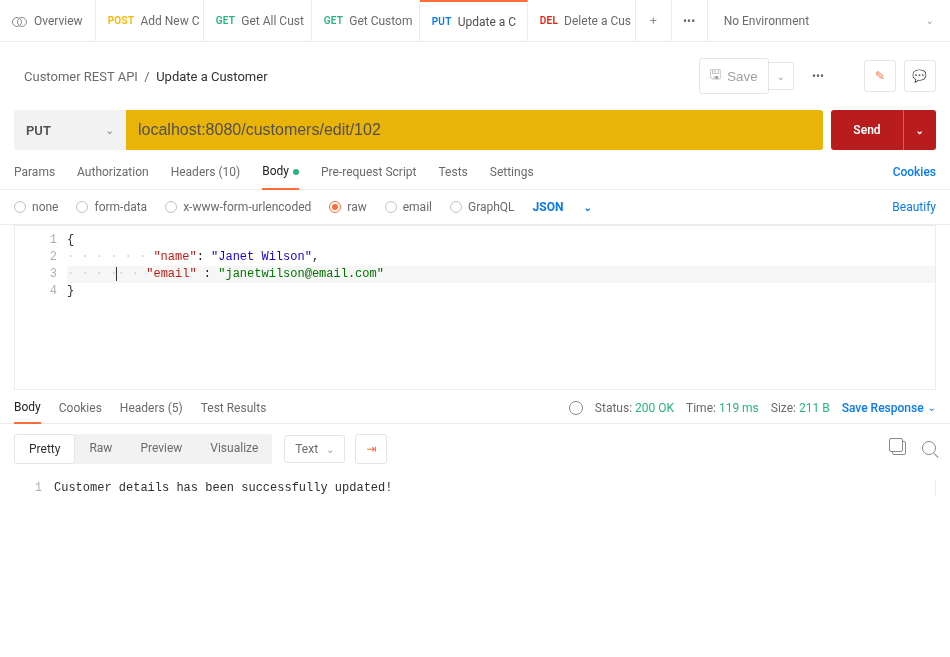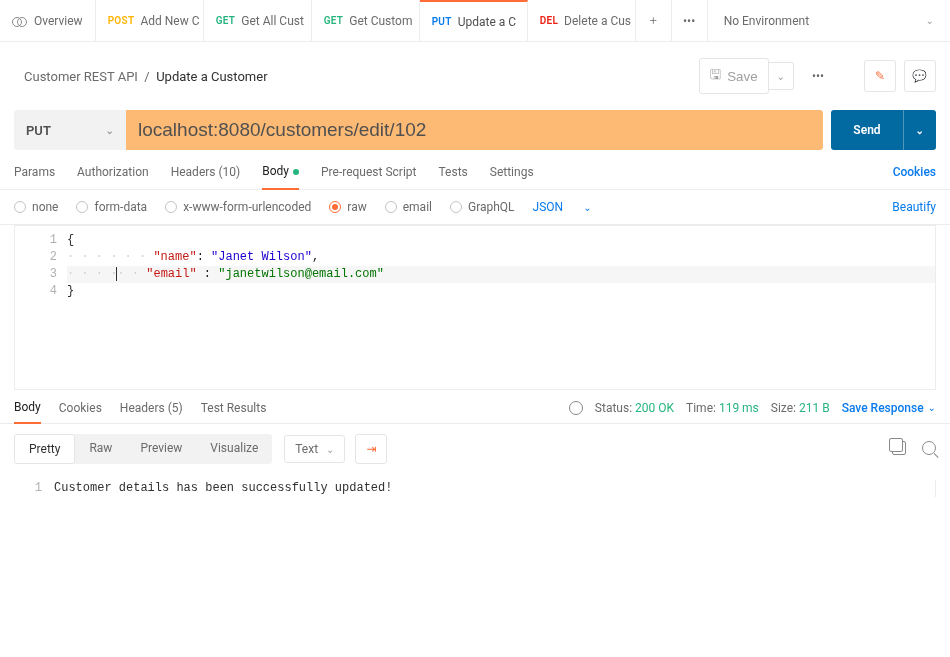--- a/index.html
+++ b/index.html
@@ -125,30 +125,30 @@
     width: 112px;
     background: #f2f2f2;
     border-radius: 3px 0 0 3px;
     padding: 0 12px;
     font-weight: 600;
     color: #505050;
     font-size: 13px;
   }
   .url-input {
     flex: 1;
-    background: #fdba74;
+    background: #eab308;
     border: none;
     padding: 0 12px;
-    font-size: 19px;
+    font-size: 16px;
     color: #505050;
     border-radius: 0 3px 3px 0;
     margin-left: -8px;
   }
   .send-btn {
-    background: #0369a1;
+    background: #b91c1c;
     color: #fff;
     display: flex;
     font-weight: 600;
     border-radius: 3px;
     overflow: hidden;
   }
   .send-main { padding: 0 22px; cursor: pointer; height:100%; display:flex; align-items:center;}
   .send-chev { padding: 0 12px; border-left: 1px solid rgba(255,255,255,0.3); cursor: pointer; height:100%; display:flex; align-items:center;}
   
   .req-tabs {
@@ -209,20 +209,21 @@
     position: absolute;
     width: 6px; height: 6px;
     background: #ff6c37;
     border-radius: 50%;
     top: 2px; left: 2px;
   }
   .json-drop {
     color: #097bed;
     display: flex; align-items: center; gap: 20px;
     cursor: pointer;
+    font-weight: bold;
   }
   .beautify {
     margin-left: auto;
     color: #097bed;
     cursor: pointer;
   }
   
   .editor {
     display: flex;
     font-family: "SFMono-Regular", Consolas, "Liberation Mono", monospace;

